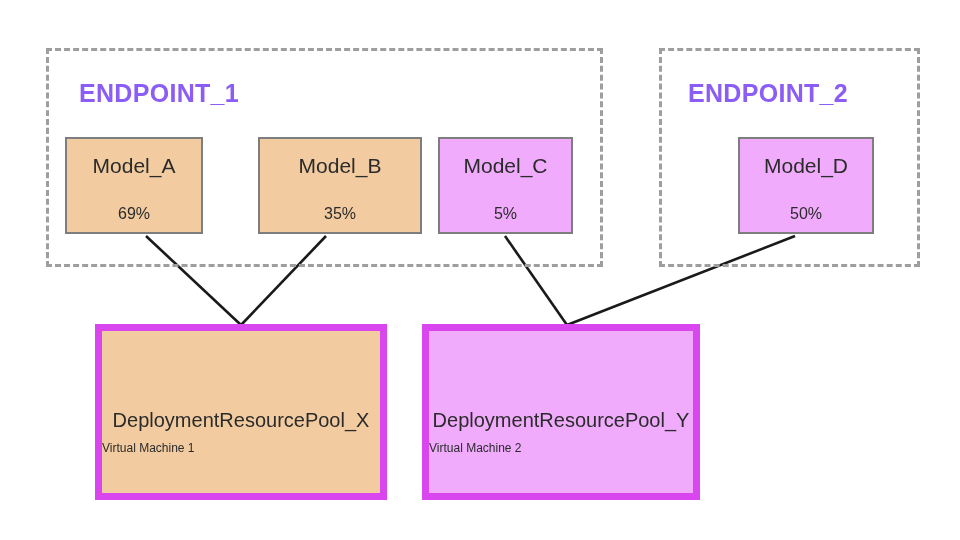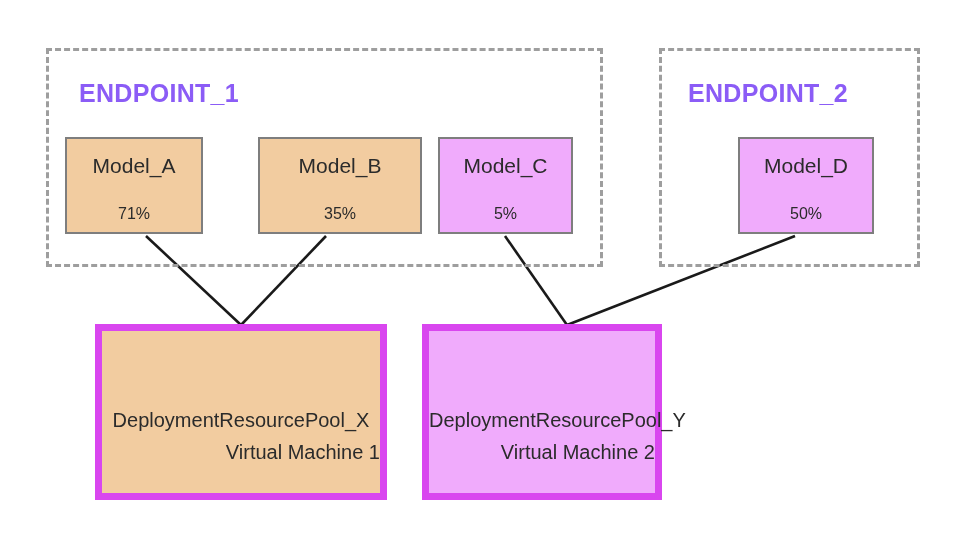--- a/index.html
+++ b/index.html
@@ -67,22 +67,22 @@
     text-align: center;
     font-size: 20px;
     color: #2b2b2b;
     white-space: nowrap;
   }
   .pool-box .pool-machine {
     position: absolute;
     top: 110px;
     left: 0;
     width: 100%;
-    text-align: right;
-    font-size: 20px;
+    text-align: left;
+    font-size: 12px;
     color: #2b2b2b;
   }
   .connectors {
     position: absolute;
     left: 0; top: 0;
     width: 960px; height: 540px;
     pointer-events: none;
   }
 </style>
 </head>
@@ -95,21 +95,21 @@
     <line x1="326" y1="236" x2="241" y2="325" stroke="#1a1a1a" stroke-width="2.6"></line>
     <line x1="505" y1="236" x2="567" y2="325" stroke="#1a1a1a" stroke-width="2.6"></line>
     <line x1="795" y1="236" x2="567" y2="325" stroke="#1a1a1a" stroke-width="2.6"></line>
   </svg>
 
   <div class="endpoint" style="left:46px; top:48px; width:557px; height:219px;">
     <div class="endpoint-title" style="left:30px; top:28px;">ENDPOINT_1</div>
 
     <div class="model-box fill-orange" style="left:16px; top:86px; width:138px;">
       <div class="model-name">Model_A</div>
-      <div class="model-traffic">71%</div>
+      <div class="model-traffic">69%</div>
     </div>
 
     <div class="model-box fill-orange" style="left:209px; top:86px; width:164px;">
       <div class="model-name">Model_B</div>
       <div class="model-traffic">35%</div>
     </div>
 
     <div class="model-box fill-blue" style="left:389px; top:86px; width:135px;">
       <div class="model-name">Model_C</div>
       <div class="model-traffic">5%</div>
@@ -123,18 +123,18 @@
       <div class="model-name">Model_D</div>
       <div class="model-traffic">50%</div>
     </div>
   </div>
 
   <div class="pool-box fill-orange" style="left:95px; width:292px;">
     <div class="pool-name">DeploymentResourcePool_X</div>
     <div class="pool-machine">Virtual Machine 1</div>
   </div>
 
-  <div class="pool-box fill-blue" style="left:422px; width:240px;text-decoration:underline;">
+  <div class="pool-box fill-blue" style="left:422px; width:278px;text-decoration:underline;">
     <div class="pool-name">DeploymentResourcePool_Y</div>
     <div class="pool-machine">Virtual Machine 2</div>
   </div>
 
 </div>
 
 </body></html>

